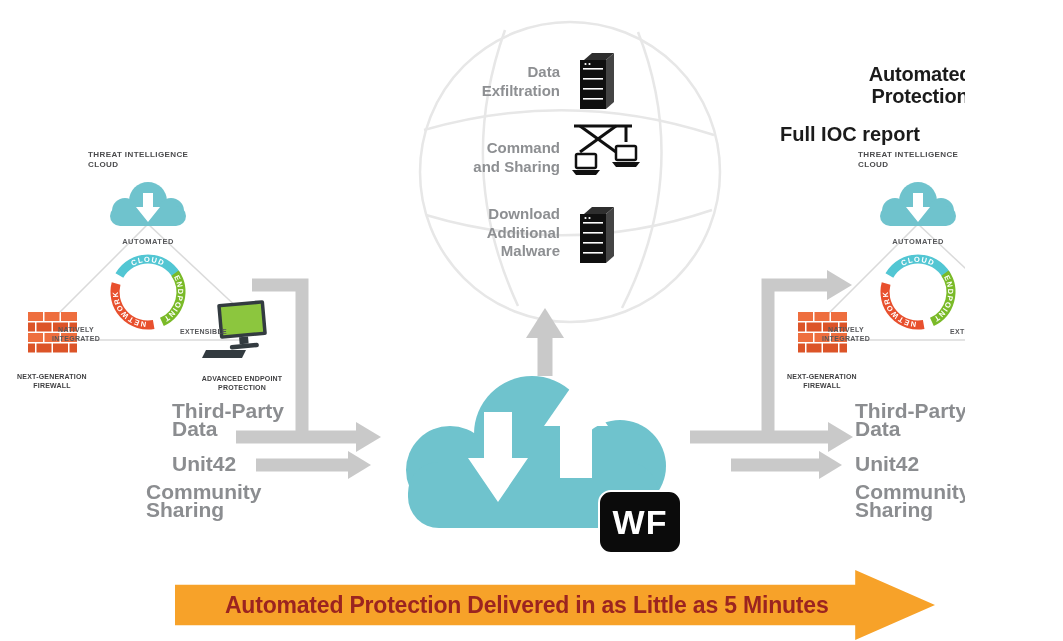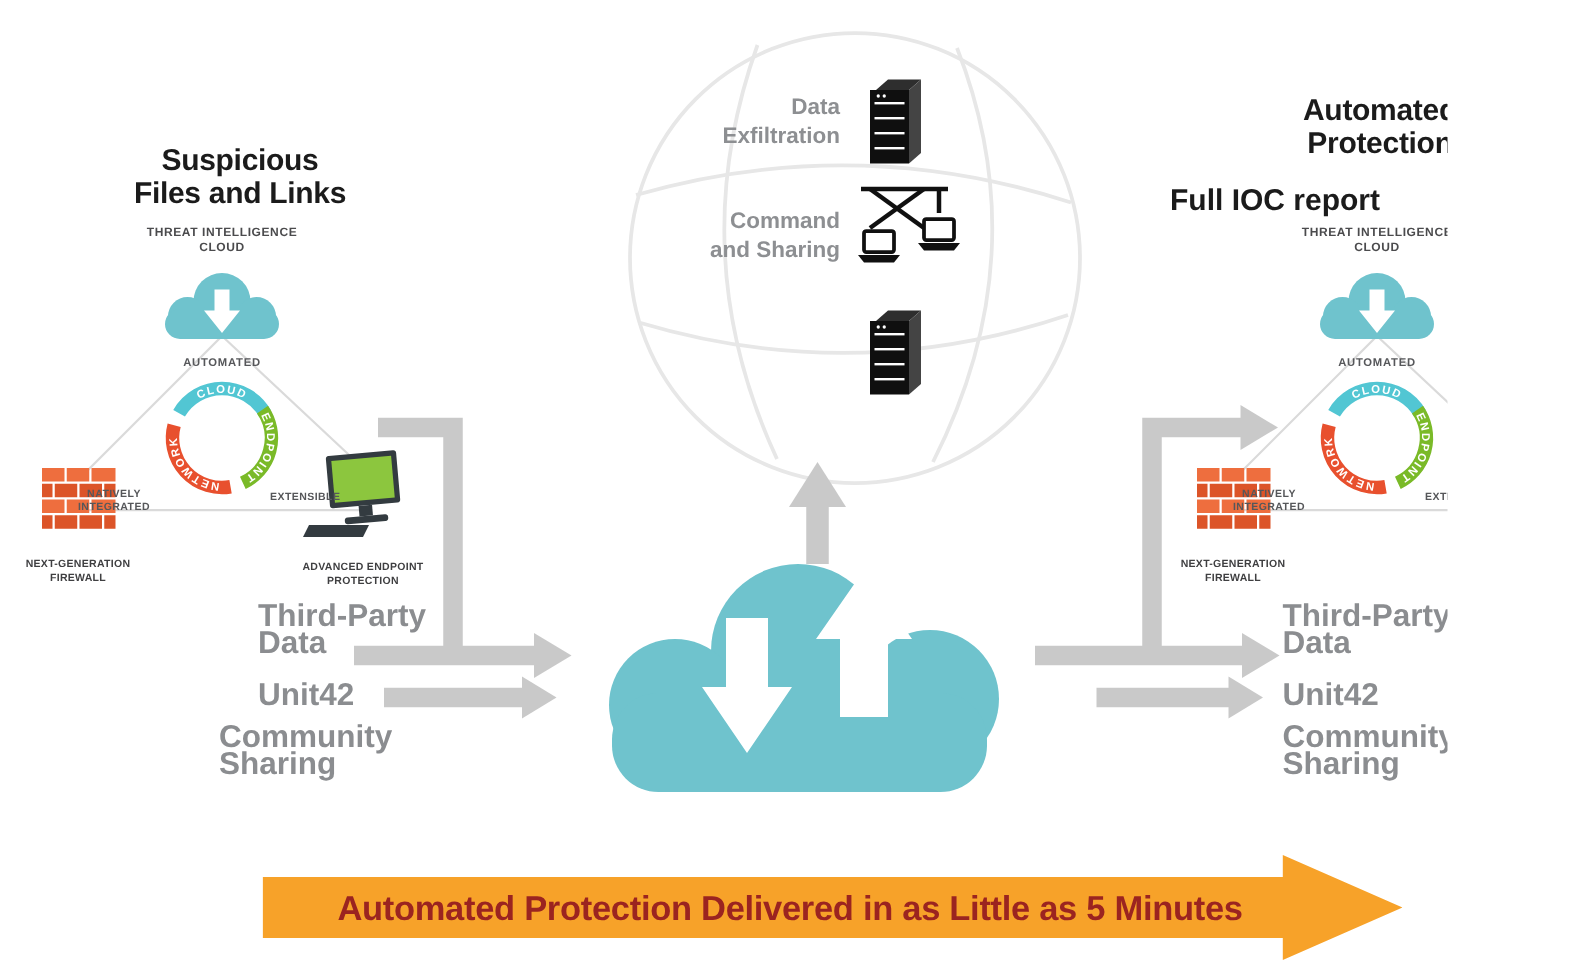--- a/index.html
+++ b/index.html
@@ -15,21 +15,21 @@
   .panel-left{left:0;}
   .panel-right{left:770px;}
 
   .panel-title{position:absolute;width:280px;text-align:center;font-size:20px;font-weight:bold;
                color:#1b1b1b;line-height:21.5px;letter-spacing:-0.2px;}
   .panel-left  .panel-title{left:20px;top:97px;}
   .panel-right .panel-title{left:10px;top:64px;}
   .panel-sub{position:absolute;left:10px;top:123px;width:280px;text-align:left;
              font-size:20px;font-weight:bold;color:#1b1b1b;}
 
-  .tic-label{position:absolute;left:88px;top:150px;width:120px;text-align:center;
+  .tic-label{position:absolute;left:88px;top:150px;width:120px;
              font-size:8px;font-weight:bold;letter-spacing:.4px;color:#4b4b4d;line-height:10px;}
   .auto-label{position:absolute;left:88px;top:237px;width:120px;text-align:center;
               font-size:7.5px;font-weight:bold;letter-spacing:.5px;color:#56575a;}
   .nat-label{position:absolute;left:36px;top:326px;width:80px;text-align:center;
              font-size:7px;font-weight:bold;letter-spacing:.3px;color:#56575a;line-height:8.5px;}
   .ext-label{position:absolute;left:180px;top:328px;width:72px;
              font-size:7px;font-weight:bold;letter-spacing:.3px;color:#56575a;}
   .fw-label{position:absolute;left:4px;top:372px;width:96px;text-align:center;
             font-size:7px;font-weight:bold;color:#3f3f41;line-height:9px;letter-spacing:.2px;}
   .ep-label{position:absolute;left:194px;top:374px;width:96px;text-align:center;
@@ -137,37 +137,38 @@
     <g>
       <rect x="8" y="36" width="20" height="14" rx="1.5" fill="#fff" stroke="#101010" stroke-width="2.5"></rect>
       <polygon points="4,52 32,52 28,57 8,57" fill="#101010"></polygon>
     </g>
     <g>
       <rect x="48" y="28" width="20" height="14" rx="1.5" fill="#fff" stroke="#101010" stroke-width="2.5"></rect>
       <polygon points="44,44 72,44 68,49 48,49" fill="#101010"></polygon>
     </g>
   </svg>
 
+  <div class="threat-text pre t3">Download
+Additional
+Malware</div>
   <svg class="icon-server2" width="40" height="60" viewBox="0 0 40 60">
     <polygon points="8,8 16,1 38,1 30,8" fill="#2e2e2e"></polygon>
     <polygon points="30,8 38,1 38,50 30,57" fill="#444"></polygon>
     <rect x="4" y="8" width="26" height="49" fill="#0f0f0f"></rect>
     <g fill="#fff">
       <rect x="7" y="16" width="20" height="1.6"></rect>
         <rect x="7" y="26" width="20" height="1.6"></rect>
       <rect x="7" y="36" width="20" height="1.6"></rect>
         <rect x="7" y="46" width="20" height="1.6"></rect>
       <circle cx="9.5" cy="12" r="1.1"></circle>
         <circle cx="13.5" cy="12" r="1.1"></circle>
     </g>
   </svg>
 
   <section class="panel panel-left">
-    <div class="panel-title pre">Suspicious
-Files and Links</div>
     <div class="tic-label pre">THREAT INTELLIGENCE
 CLOUD</div>
 
     <svg class="platform-svg" width="300" height="430" viewBox="0 0 300 430">
       <g stroke="#dadada" stroke-width="1.5">
         <line x1="148" y1="224" x2="54" y2="318"></line>
         <line x1="148" y1="224" x2="242" y2="312"></line>
         <line x1="54" y1="340" x2="240" y2="340"></line>
       </g>
       <g>
@@ -333,18 +334,21 @@
     <g fill="#6fc3cd">
       <circle cx="160" cy="72" r="58"></circle>
       <circle cx="78" cy="108" r="44"></circle>
       <circle cx="248" cy="104" r="46"></circle>
       <rect x="36" y="100" width="250" height="66" rx="31"></rect>
     </g>
     <polygon fill="#fff" points="126,140 96,96 112,96 112,50 140,50 140,96 156,96"></polygon>
     <polygon fill="#fff" points="204,18 236,64 220,64 220,116 188,116 188,64 172,64"></polygon>
   </svg>
 
+  <div class="wf-badge">
+    <span>WF</span>
+  </div>
 
   <div class="banner">
     <div class="banner-text">Automated Protection Delivered in as Little as 5 Minutes</div>
   </div>
 
 </div>
 
 </body></html>

